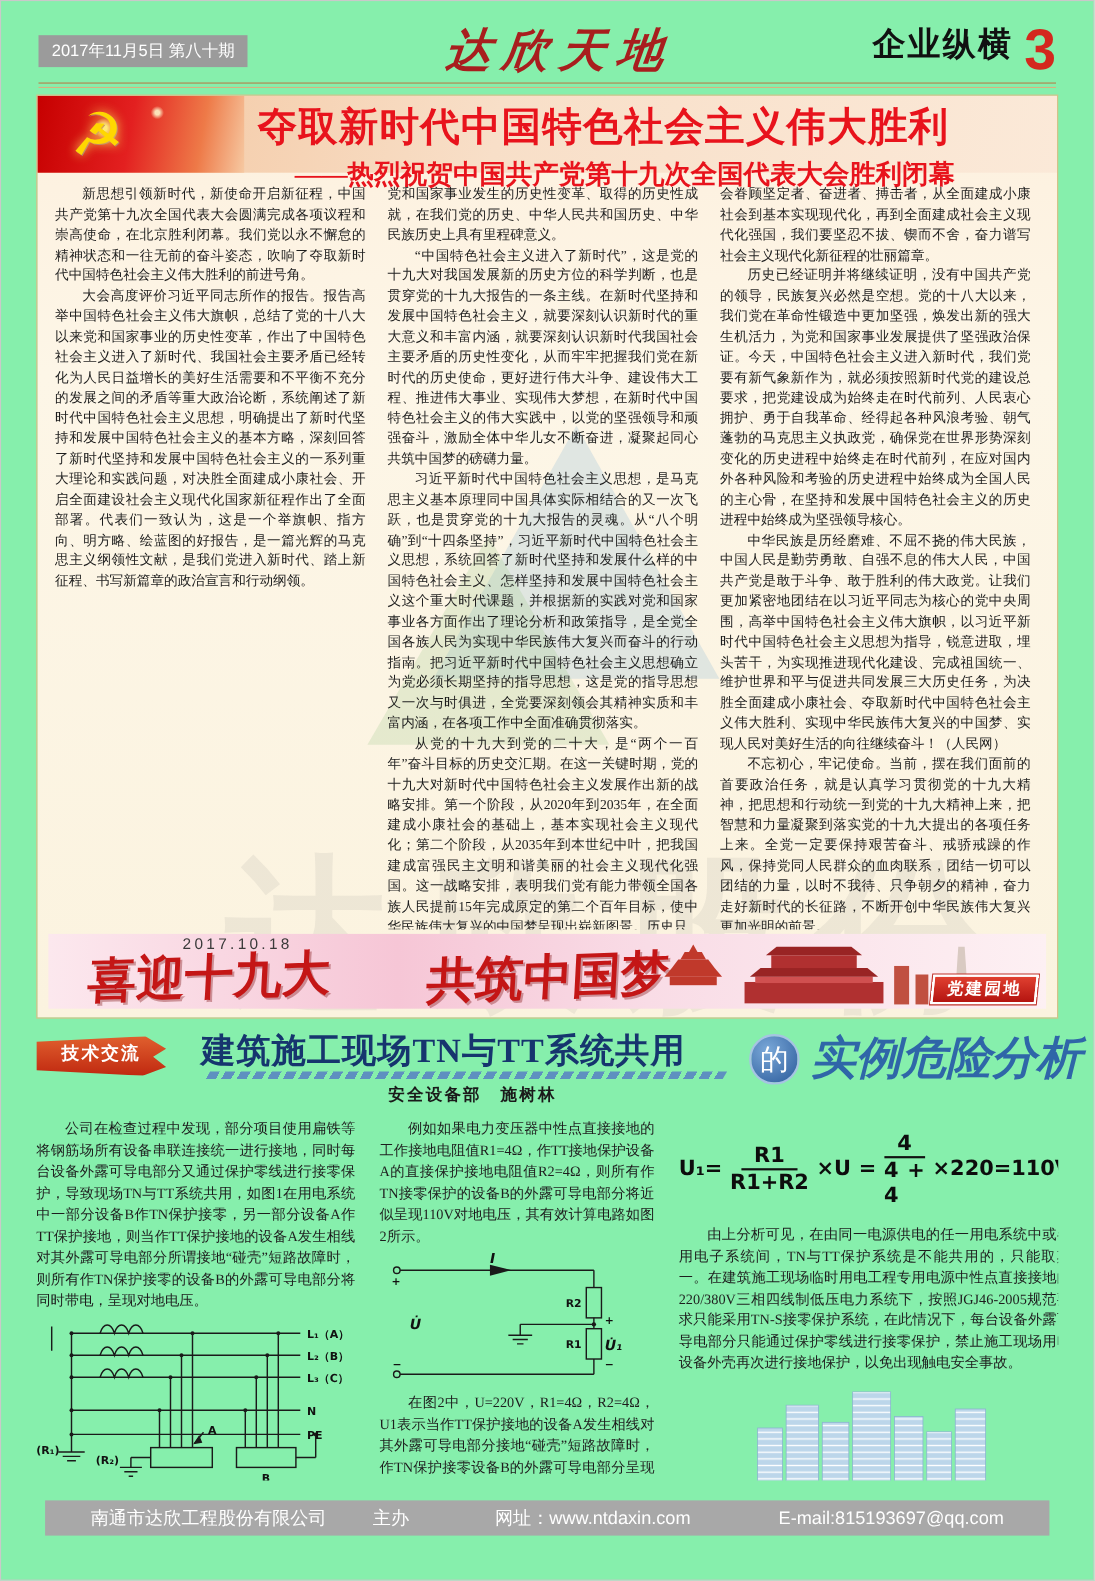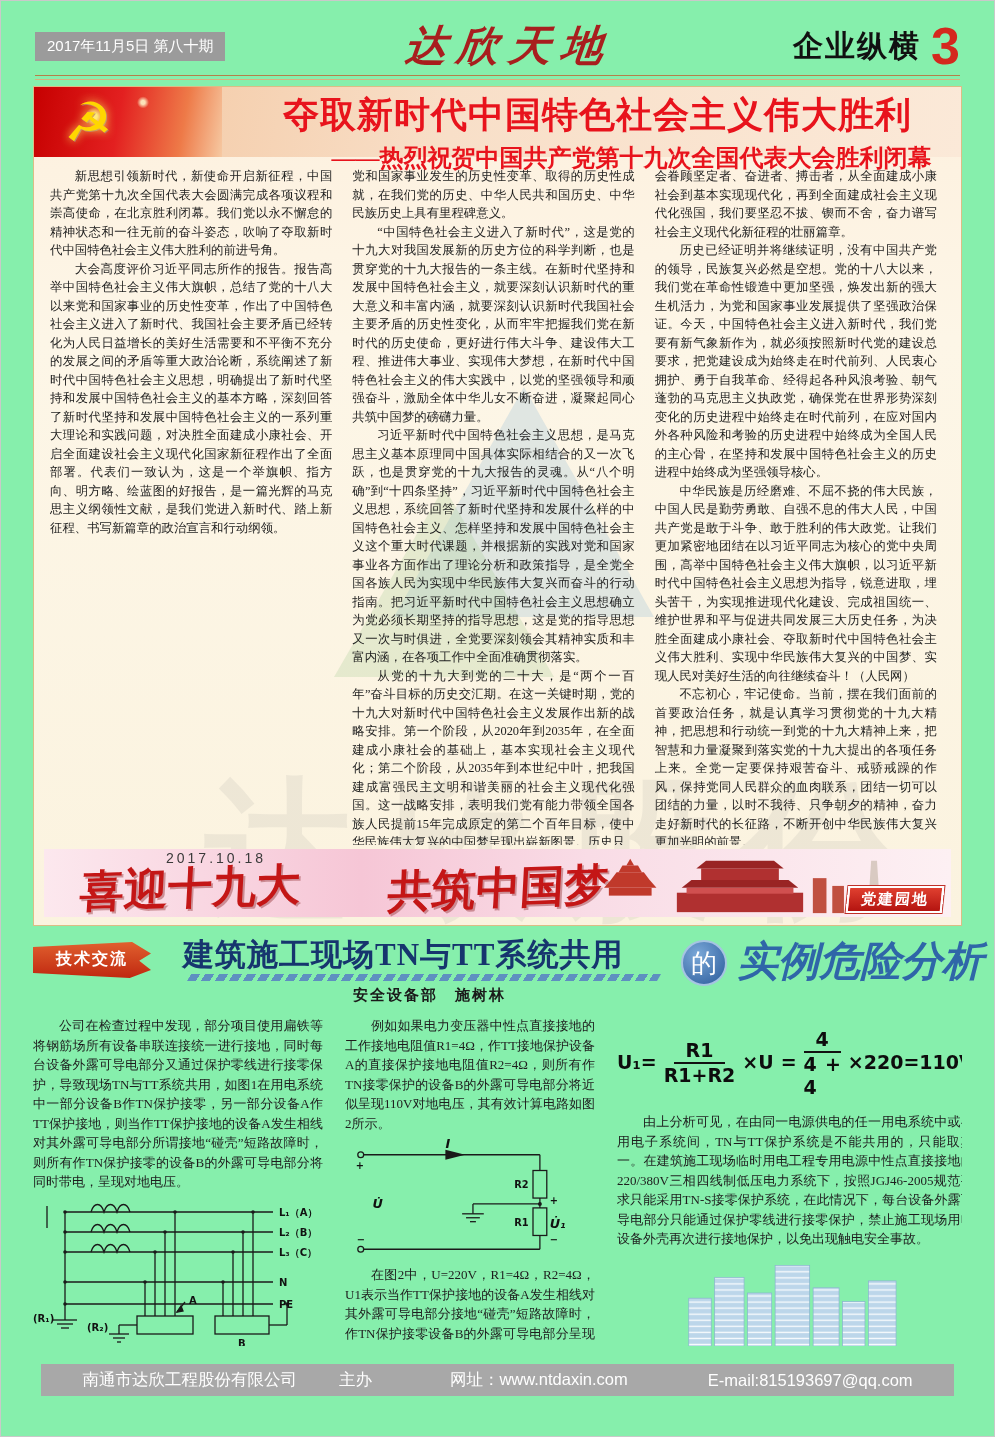--- a/index.html
+++ b/index.html
@@ -8,41 +8,41 @@
   .page { position:relative; width:995px; height:1437px; margin:0 auto; background:#86efac;
           border:1px solid #c9c9c9; overflow:hidden; }
 
   
   .header { display:flex; align-items:center; justify-content:space-between;
             margin:20px 34px 0 34px; height:50px; }
   .date-box { background:#9b9b9b; color:#fff; font-size:15px; padding:5px 12px;
               font-family:"Liberation Sans",sans-serif; }
   .masthead { color:#a81e1e; font-size:42px; font-weight:bold; font-style:italic;
               letter-spacing:10px; transform:skewX(-6deg); }
-  .section-wrap { display:flex; align-items:center; }
+  .section-wrap { display:flex; align-items:flex-start; }
   .section-name { font-size:30px; font-weight:bold; color:#111; letter-spacing:2px; }
   .page-num { font-size:52px; font-weight:bold; color:#d4281e; margin-left:10px;
               font-family:"Liberation Sans",sans-serif; line-height:1; }
   .header-rule { margin:4px 34px 0 34px; height:5px;
                  border-top:1px solid #b5804a; border-bottom:1px solid #d8b27e; }
 
   
   .lead-article { position:relative; margin:6px 32px 0 32px; border:1px solid #dcbd85;
                   background:linear-gradient(#fdf0de,#fdf6e7 30%,#fbf3df); overflow:hidden; }
   .headline-band { position:relative; height:70px;
                    background:linear-gradient(100deg,#f3c49c,#f8dfc8 45%,#fbe9d8); }
   .emblem { position:absolute; left:0; top:0; bottom:0; width:188px;
             background:
               radial-gradient(circle at 32% 42%, rgba(255,245,160,.95) 0 3px, rgba(255,245,160,0) 9px),
               radial-gradient(circle at 58% 22%, rgba(255,255,210,.85) 0 2px, rgba(255,255,210,0) 6px),
               linear-gradient(100deg,#c60000,#e32020 45%,#ee7a48 78%,#f6c9a2 100%);
             display:flex; align-items:center; }
   .emblem span { font-size:54px; color:#ffd700; margin-left:30px;
                  text-shadow:0 0 10px #ffe95e, 1px 1px 0 #a66; }
-  .headline-text { margin-left:200px; padding-top:4px; text-align:center; }
+  .headline-text { margin-left:200px; padding-top:4px; }
   .lead-title { color:#e8131c; font-size:36px; font-weight:900; letter-spacing:1px;
                 white-space:nowrap; }
   .lead-subtitle { color:#e8131c; font-size:24px; font-weight:bold; margin-top:2px;
                    transform:translateX(34px); white-space:nowrap; }
   .wm-tri1 { position:absolute; left:360px; top:300px; width:0; height:0; z-index:0;
              border-left:130px solid transparent; border-right:130px solid transparent;
              border-bottom:230px solid rgba(150,190,215,.28); }
   .wm-tri2 { position:absolute; left:300px; top:400px; width:0; height:0; z-index:0;
              border-left:110px solid transparent; border-right:110px solid transparent;
              border-bottom:190px solid rgba(170,205,150,.28); }

